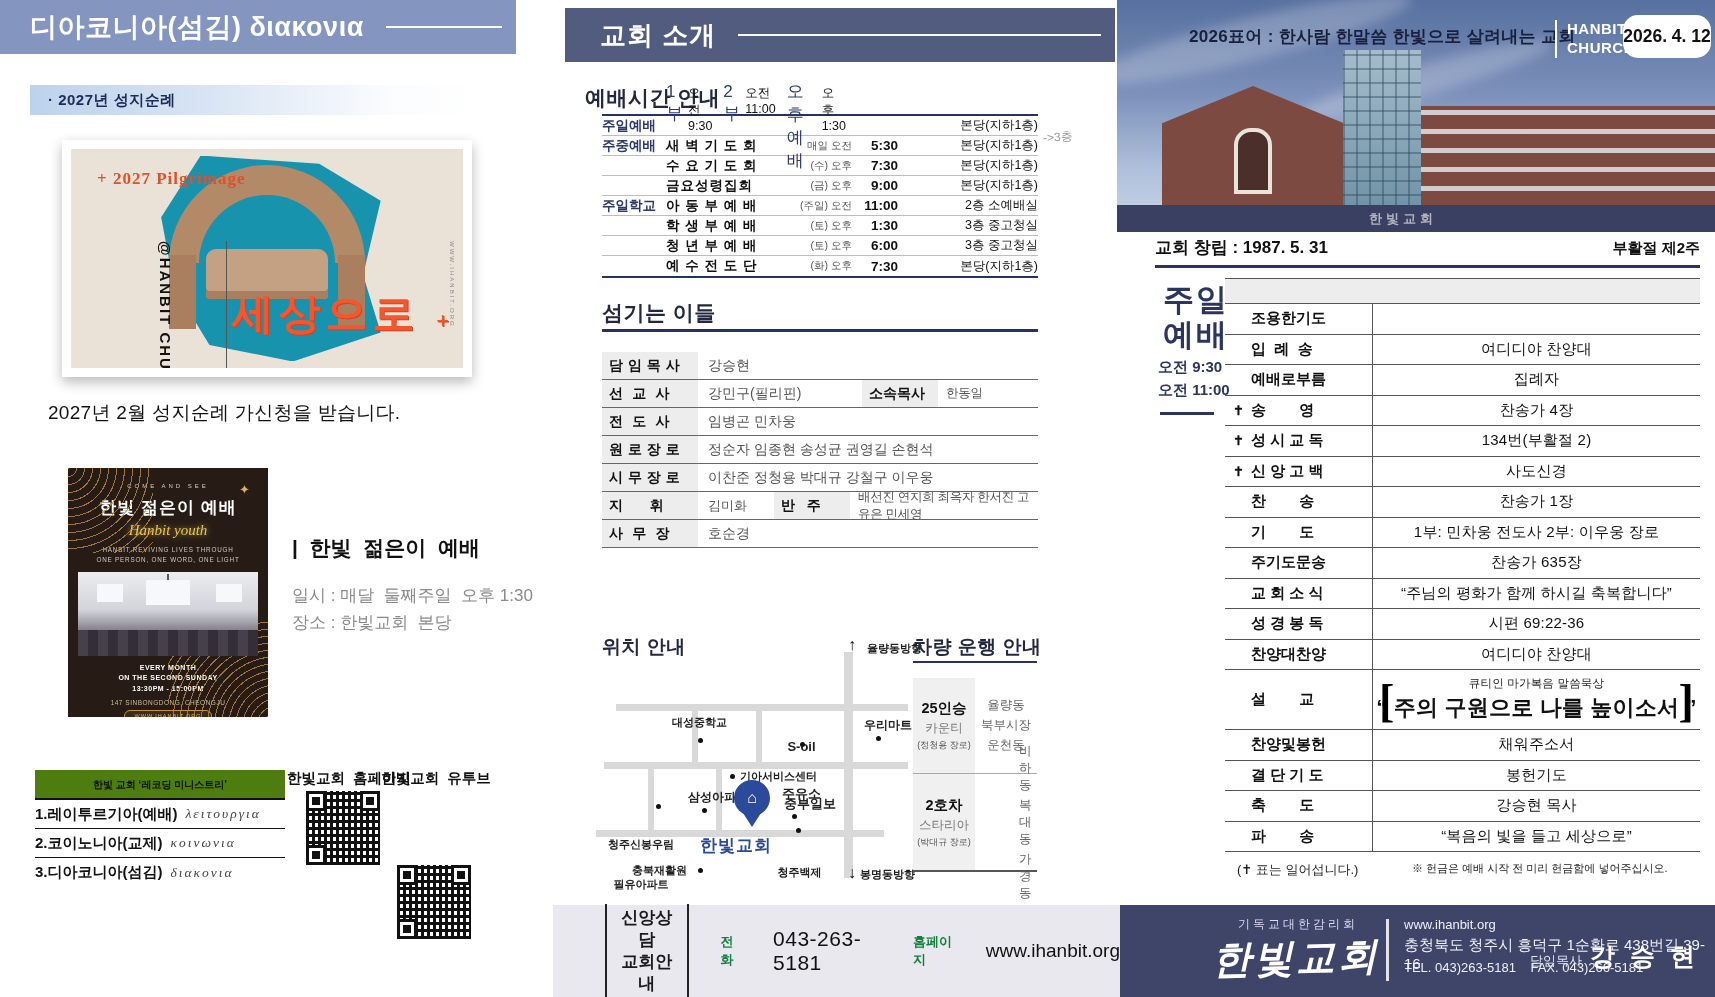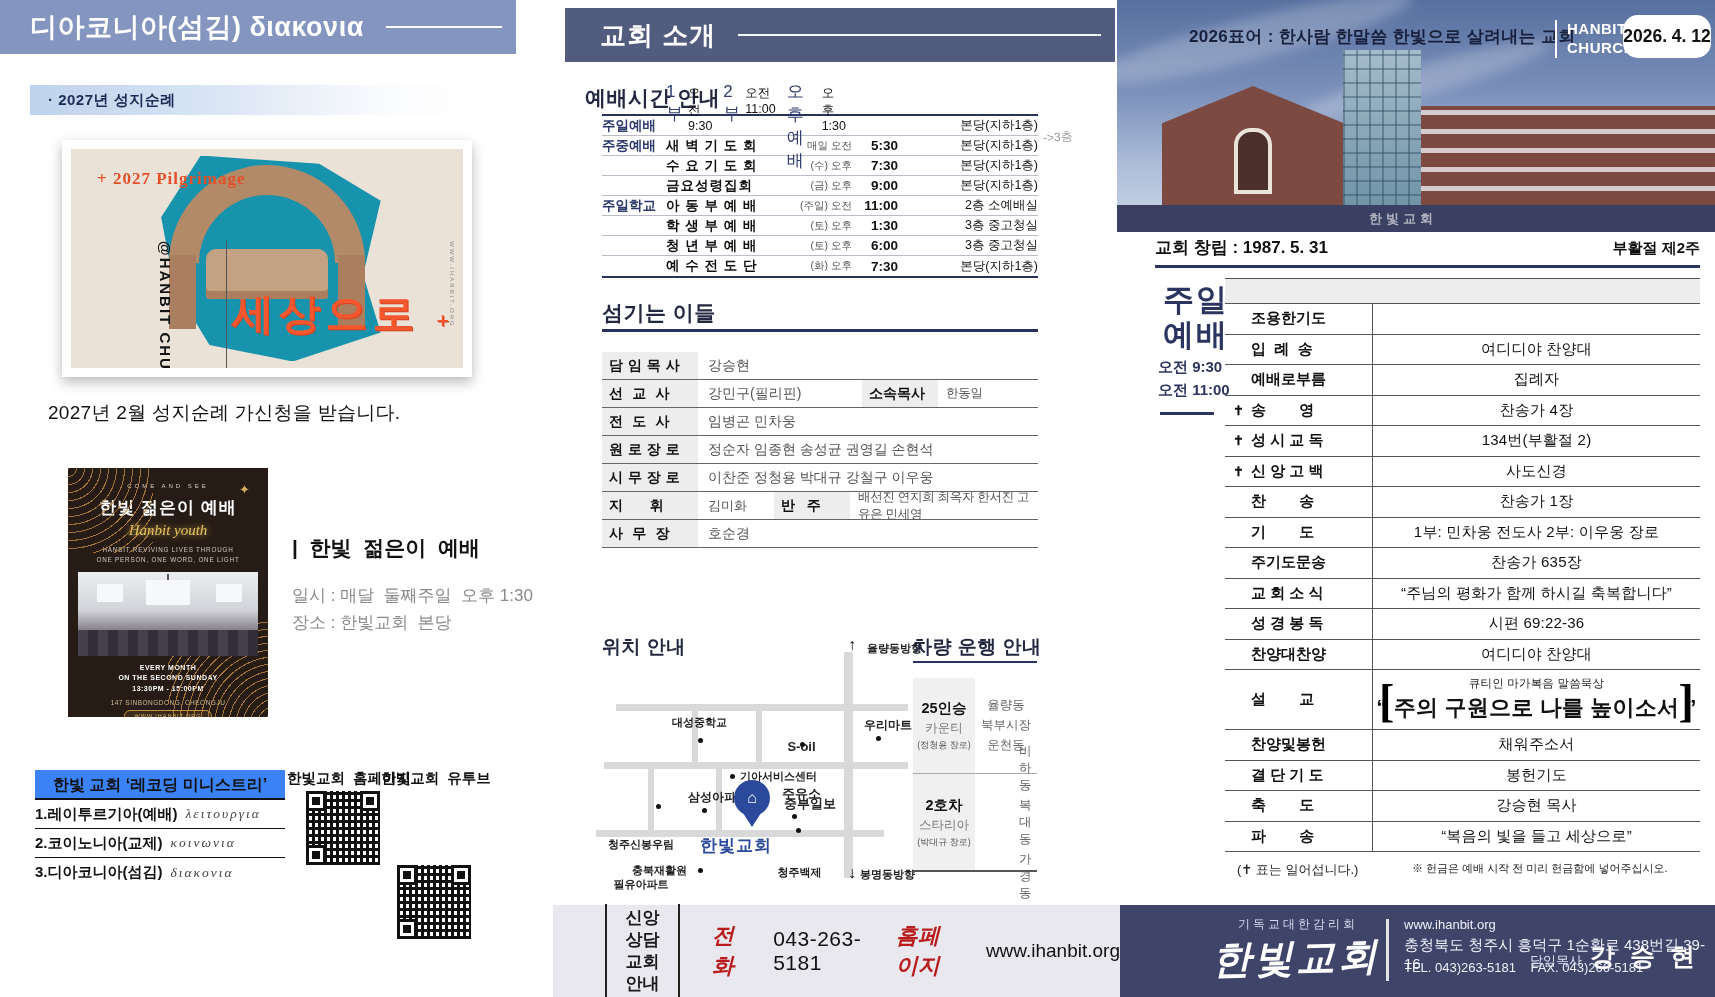--- a/index.html
+++ b/index.html
@@ -66,22 +66,22 @@
   .yp-every { text-align:center; font-size:7px; font-weight:bold; line-height:1.55; margin-top:7px; letter-spacing:.5px; }
   .yp-addr { text-align:center; font-size:6.5px; color:#cdbd9a; margin-top:4px; letter-spacing:.5px; }
   .yp-pill { margin:4px auto 0; width:88px; height:12px; border:1px solid #c9913e; border-radius:7px;
     color:#e3b86a; font-size:5.5px; text-align:center; line-height:10px; letter-spacing:1px; background:#3a2b1d; }
 
   .yi-title { left:292px; top:534px; font-size:21px; font-weight:800; color:#111; white-space:pre; }
   .yi-line { font-size:17px; color:#8a8a8a; white-space:pre; }
   .yi-when { left:292px; top:584px; } .yi-where { left:292px; top:611px; }
 
   .ministry { left:35px; top:770px; width:250px; }
-  .mn-head { height:30px; line-height:30px; background:#3b82f6; border-bottom:2px solid #111;
-    text-align:center; font-weight:bold; font-size:16px; }
+  .mn-head { height:30px; line-height:30px; background:#4d7c0f; border-bottom:2px solid #111;
+    text-align:center; font-weight:bold; font-size:10px; }
   .mn-row { height:29px; display:flex; align-items:center; border-bottom:1.5px solid #111; }
   .mn-row:last-child { border-bottom:none; }
   .mn-ko { font-size:15px; font-weight:bold; white-space:pre; }
   .mn-gr { font-family:"Liberation Serif", serif; font-style:italic; color:#444; font-size:13.5px;
     margin-left:8px; letter-spacing:2px; }
 
   .qr-label { font-size:14.5px; font-weight:bold; color:#111; width:116px; text-align:center; white-space:pre; }
   .qr-box { width:74px; height:74px; background-color:#fff; position:relative;
     background-image:
       repeating-linear-gradient(0deg, #111 0 3px, transparent 3px 7px),
@@ -144,21 +144,21 @@
   .sh-bus { font-size:14.5px; font-weight:800; color:#111; }
   .sh-model { font-size:12.5px; color:#777; margin-top:2px; }
   .sh-elder { font-size:9px; color:#555; margin-top:2px; white-space:pre; }
   .sh-areas { flex:1; display:flex; flex-direction:column; align-items:center; justify-content:center; gap:3px; }
   .sh-areas span { font-size:12.5px; color:#666; }
 
   .m-footer { left:553px; top:905px; width:567px; height:92px; background:#e8e8ee;
     display:flex; align-items:center; padding-left:52px; gap:32px; }
   .mf-name { border-left:2.5px solid #222; border-right:2.5px solid #222; padding:3px 13px;
     font-weight:800; font-size:17px; color:#1a1a1a; line-height:1.3; text-align:center; }
-  .mf-lab { font-weight:800; font-size:22px; color:#b91c1c;font-style:italic; }
+  .mf-lab { font-weight:800; font-size:13px; color:#15803d; }
   .mf-tel { font-size:21px; color:#111; letter-spacing:.5px; }
   .mf-web { font-size:19px; color:#111; }
 
   
   .photo { left:1117px; top:0; width:598px; height:232px; overflow:hidden;
     background:linear-gradient(180deg,#57709f 0%, #7b90ba 40%, #aebfda 72%, #ccd7e7 100%); }
   .cloud { position:absolute; background:rgba(255,255,255,.22); border-radius:50%; filter:blur(6px); }
   .c1 { left:-30px; top:18px; width:330px; height:42px; transform:rotate(-14deg); }
   .c2 { left:180px; top:64px; width:260px; height:30px; transform:rotate(-16deg); }
   .px-cross-v { position:absolute; left:295px; top:78px; width:3px; height:132px; background:#2e3850; }

